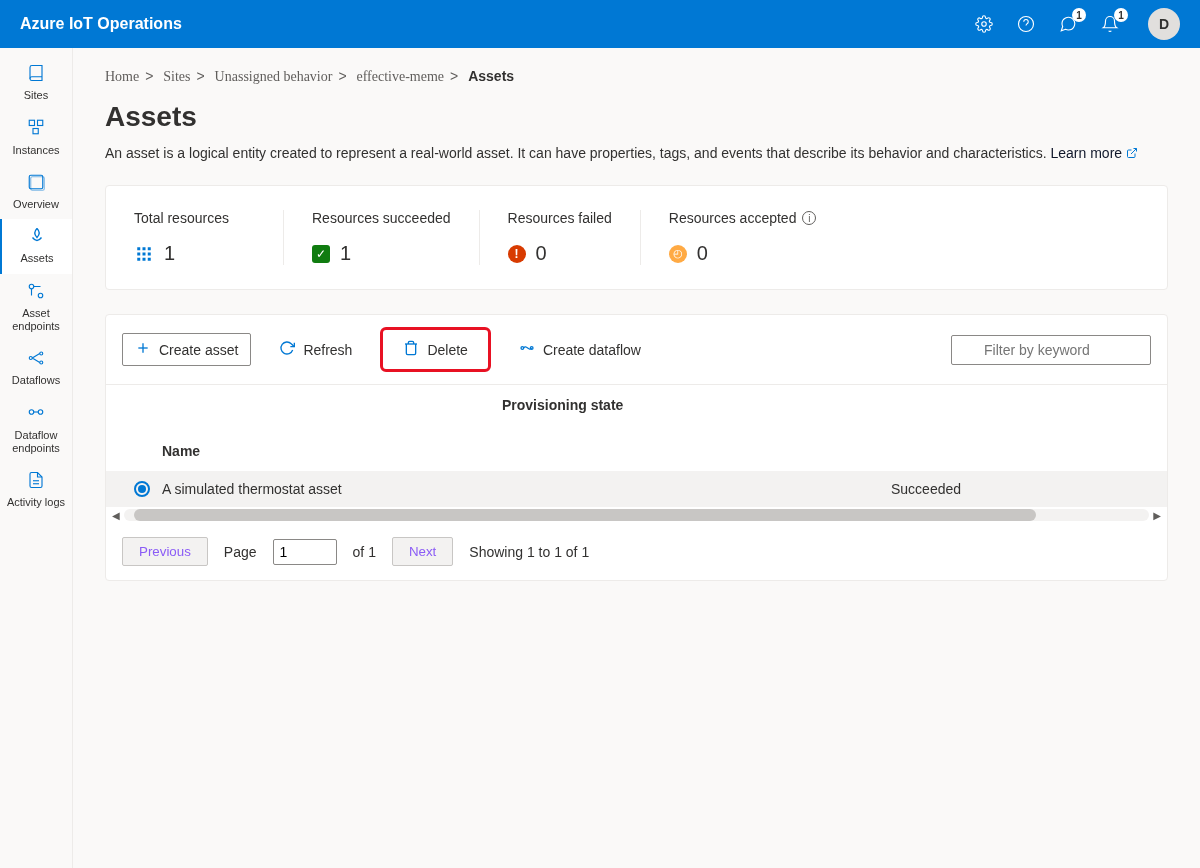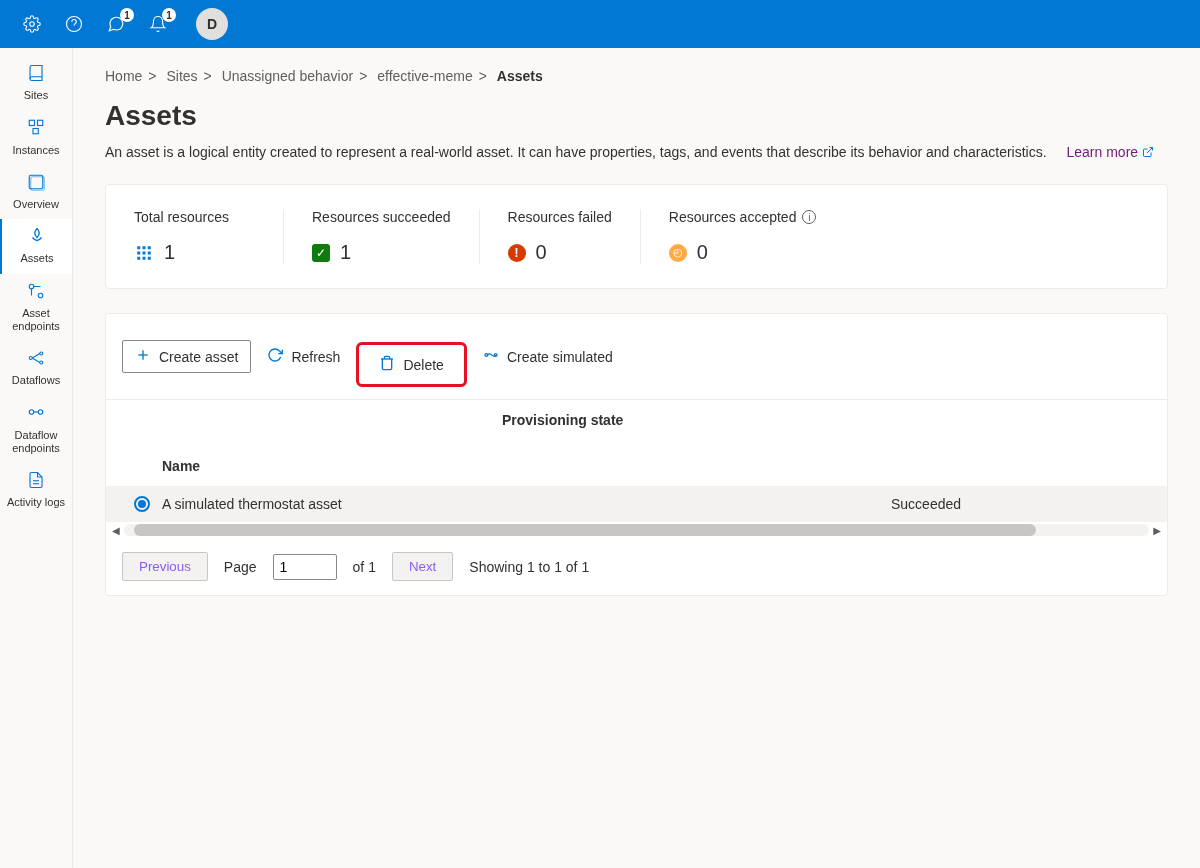--- a/index.html
+++ b/index.html
@@ -16,48 +16,48 @@
 
 .layout { display: flex; height: calc(100vh - 48px); }
 .sidebar { width: 73px; background: #faf9f8; border-right: 1px solid #edebe9; display: flex; flex-direction: column; padding-top: 8px; }
 .sidebar-item { display: flex; flex-direction: column; align-items: center; justify-content: center; padding: 8px 4px; cursor: pointer; font-size: 11px; color: #323130; text-align: center; line-height: 1.2; min-height: 54px; }
 .sidebar-item.active { background: #fff; border-left: 2px solid #0078d4; }
 .sidebar-item .icon { color: #0078d4; margin-bottom: 4px; }
 .main { flex: 1; padding: 20px 32px; overflow: auto; background: #faf9f8; }
 
 
 .breadcrumb { font-size: 14px; color: #605e5c; margin-bottom: 16px; }
-.breadcrumb a { color: #605e5c; text-decoration: none; }
+.breadcrumb a { color: #605e5c; text-decoration: none; font-family: Liberation Serif, serif; }
 .breadcrumb .current { color: #323130; font-weight: 600; }
 .breadcrumb .sep { margin: 0 6px; }
 
 h1 { font-size: 28px; font-weight: 600; margin-bottom: 12px; }
 .description { font-size: 14px; color: #323130; margin-bottom: 24px; }
-.description a { color: #701a75; text-decoration: none; margin-left: 16px; }
+.description a { color: #0f172a; text-decoration: none; }
 
 
 .stats-card { background: #fff; border: 1px solid #edebe9; border-radius: 4px; padding: 24px 28px; display: flex; gap: 0; margin-bottom: 24px; }
 .stat { flex: 0 0 auto; padding: 0 28px; border-right: 1px solid #edebe9; min-width: 150px; }
 .stat:first-child { padding-left: 0; }
 .stat:last-child { border-right: none; }
 .stat-label { font-size: 14px; color: #323130; margin-bottom: 16px; display: flex; align-items: center; gap: 6px; }
 .stat-value { display: flex; align-items: center; gap: 10px; font-size: 20px; }
 .stat-icon { width: 20px; height: 20px; display: inline-flex; align-items: center; justify-content: center; }
 .icon-grid { color: #0078d4; }
 .icon-check { background: #107c10; color: #fff; border-radius: 3px; width: 18px; height: 18px; font-size: 12px; }
 .icon-fail { background: #d83b01; color: #fff; border-radius: 50%; width: 18px; height: 18px; font-size: 12px; font-weight: bold; }
 .icon-clock { background: #ffaa44; color: #fff; border-radius: 50%; width: 18px; height: 18px; font-size: 11px; }
 
 
 .table-card { background: #fff; border: 1px solid #edebe9; border-radius: 4px; }
-.toolbar { display: flex; align-items: center; padding: 12px 16px; gap: 4px; border-bottom: 1px solid #edebe9; }
+.toolbar { display: flex; align-items: center; padding: 12px 16px; gap: 16px; border-bottom: 1px solid #edebe9; }
 .btn { display: inline-flex; align-items: center; gap: 8px; padding: 6px 12px; background: transparent; border: none; font-size: 14px; color: #323130; cursor: pointer; border-radius: 2px; }
 .btn.bordered { border: 1px solid #8a8886; }
 .btn .icon { color: #0078d4; }
-.highlight-red { border: 3px solid #e81123; border-radius: 6px; padding: 4px 8px; margin-top: 16px; }
+.highlight-red { border: 3px solid #e81123; border-radius: 6px; padding: 4px 8px; }
 .toolbar-spacer { flex: 1; }
 .filter-input { border: 1px solid #8a8886; border-radius: 2px; padding: 6px 10px 6px 32px; width: 200px; font-size: 14px; position: relative; }
 .filter-wrap { position: relative; }
 .filter-wrap .search-icon { position: absolute; left: 10px; top: 50%; transform: translateY(-50%); color: #0078d4; }
 
 
 .table-header { display: flex; padding: 12px 16px 12px 56px; font-weight: 600; font-size: 14px; }
 .col-name { flex: 0 0 340px; margin-top: 46px; }
 .col-desc { flex: 1; }
 .col-state { flex: 0 0 260px; }
@@ -80,20 +80,21 @@
 .page-btn { padding: 6px 16px; border: 1px solid #c8c6c4; background: #f3f2f1; color: #8b5cf6; border-radius: 2px; cursor: not-allowed; }
 .page-input { width: 64px; padding: 4px 6px; border: 1px solid #8a8886; border-radius: 2px; font-size: 14px; }
 
 .info-icon { display: inline-flex; width: 14px; height: 14px; border: 1px solid #605e5c; border-radius: 50%; align-items: center; justify-content: center; font-size: 10px; color: #605e5c; }
 .ext-icon { display: inline-block; width: 12px; height: 12px; margin-left: 4px; vertical-align: -1px; }
 </style>
 </head>
 <body>
 
 <div class="header">
+  <div class="header-title">Azure IoT Operations</div>
   <div class="header-icons">
     <div class="header-icon">
       <svg width="18" height="18" viewBox="0 0 24 24" fill="none" stroke="currentColor" stroke-width="1.5">
           <circle cx="12" cy="12" r="3"></circle>
           <path d="M19.4 15a1.65 1.65 0 0 0 .33 1.82l.06.06a2 2 0 1 1-2.83 2.83l-.06-.06a1.65 1.65 0 0 0-1.82-.33 1.65 1.65 0 0 0-1 1.51V21a2 2 0 0 1-4 0v-.09a1.65 1.65 0 0 0-1-1.51 1.65 1.65 0 0 0-1.82.33l-.06.06a2 2 0 1 1-2.83-2.83l.06-.06a1.65 1.65 0 0 0 .33-1.82 1.65 1.65 0 0 0-1.51-1H3a2 2 0 0 1 0-4h.09a1.65 1.65 0 0 0 1.51-1 1.65 1.65 0 0 0-.33-1.82l-.06-.06a2 2 0 1 1 2.83-2.83l.06.06a1.65 1.65 0 0 0 1.82.33h0a1.65 1.65 0 0 0 1-1.51V3a2 2 0 0 1 4 0v.09a1.65 1.65 0 0 0 1 1.51h0a1.65 1.65 0 0 0 1.82-.33l.06-.06a2 2 0 1 1 2.83 2.83l-.06.06a1.65 1.65 0 0 0-.33 1.82v0a1.65 1.65 0 0 0 1.51 1H21a2 2 0 0 1 0 4h-.09a1.65 1.65 0 0 0-1.51 1z"></path>
         </svg>
     </div>
     <div class="header-icon">
       <svg width="18" height="18" viewBox="0 0 24 24" fill="none" stroke="currentColor" stroke-width="1.5">
           <circle cx="12" cy="12" r="10"></circle>
@@ -275,23 +276,30 @@
                 </svg></span>
             <span>Delete</span>
           </button>
         </span>
         <button class="btn">
           <span class="icon"><svg width="16" height="16" viewBox="0 0 24 24" fill="none" stroke="currentColor" stroke-width="2">
                 <circle cx="5" cy="12" r="2"></circle>
                 <circle cx="19" cy="12" r="2"></circle>
                 <path d="M7 12c4-6 8 6 12 0"></path>
               </svg></span>
-          <span>Create simulated</span>
+          <span>Create dataflow</span>
         </button>
         <div class="toolbar-spacer"></div>
+        <div class="filter-wrap">
+          <span class="search-icon"><svg width="14" height="14" viewBox="0 0 24 24" fill="none" stroke="currentColor" stroke-width="2">
+                <circle cx="11" cy="11" r="8"></circle>
+                <line x1="21" y1="21" x2="16.65" y2="16.65"></line>
+              </svg></span>
+          <input class="filter-input" placeholder="Filter by keyword" style="">
+        </div>
       </div>
 
       <div class="table-header">
         <div class="col-name">Name</div>
         <div class="col-state">Provisioning state</div>
       </div>
 
       <div class="table-row">
         <div class="row-radio">
             <span class="radio-checked"></span>

